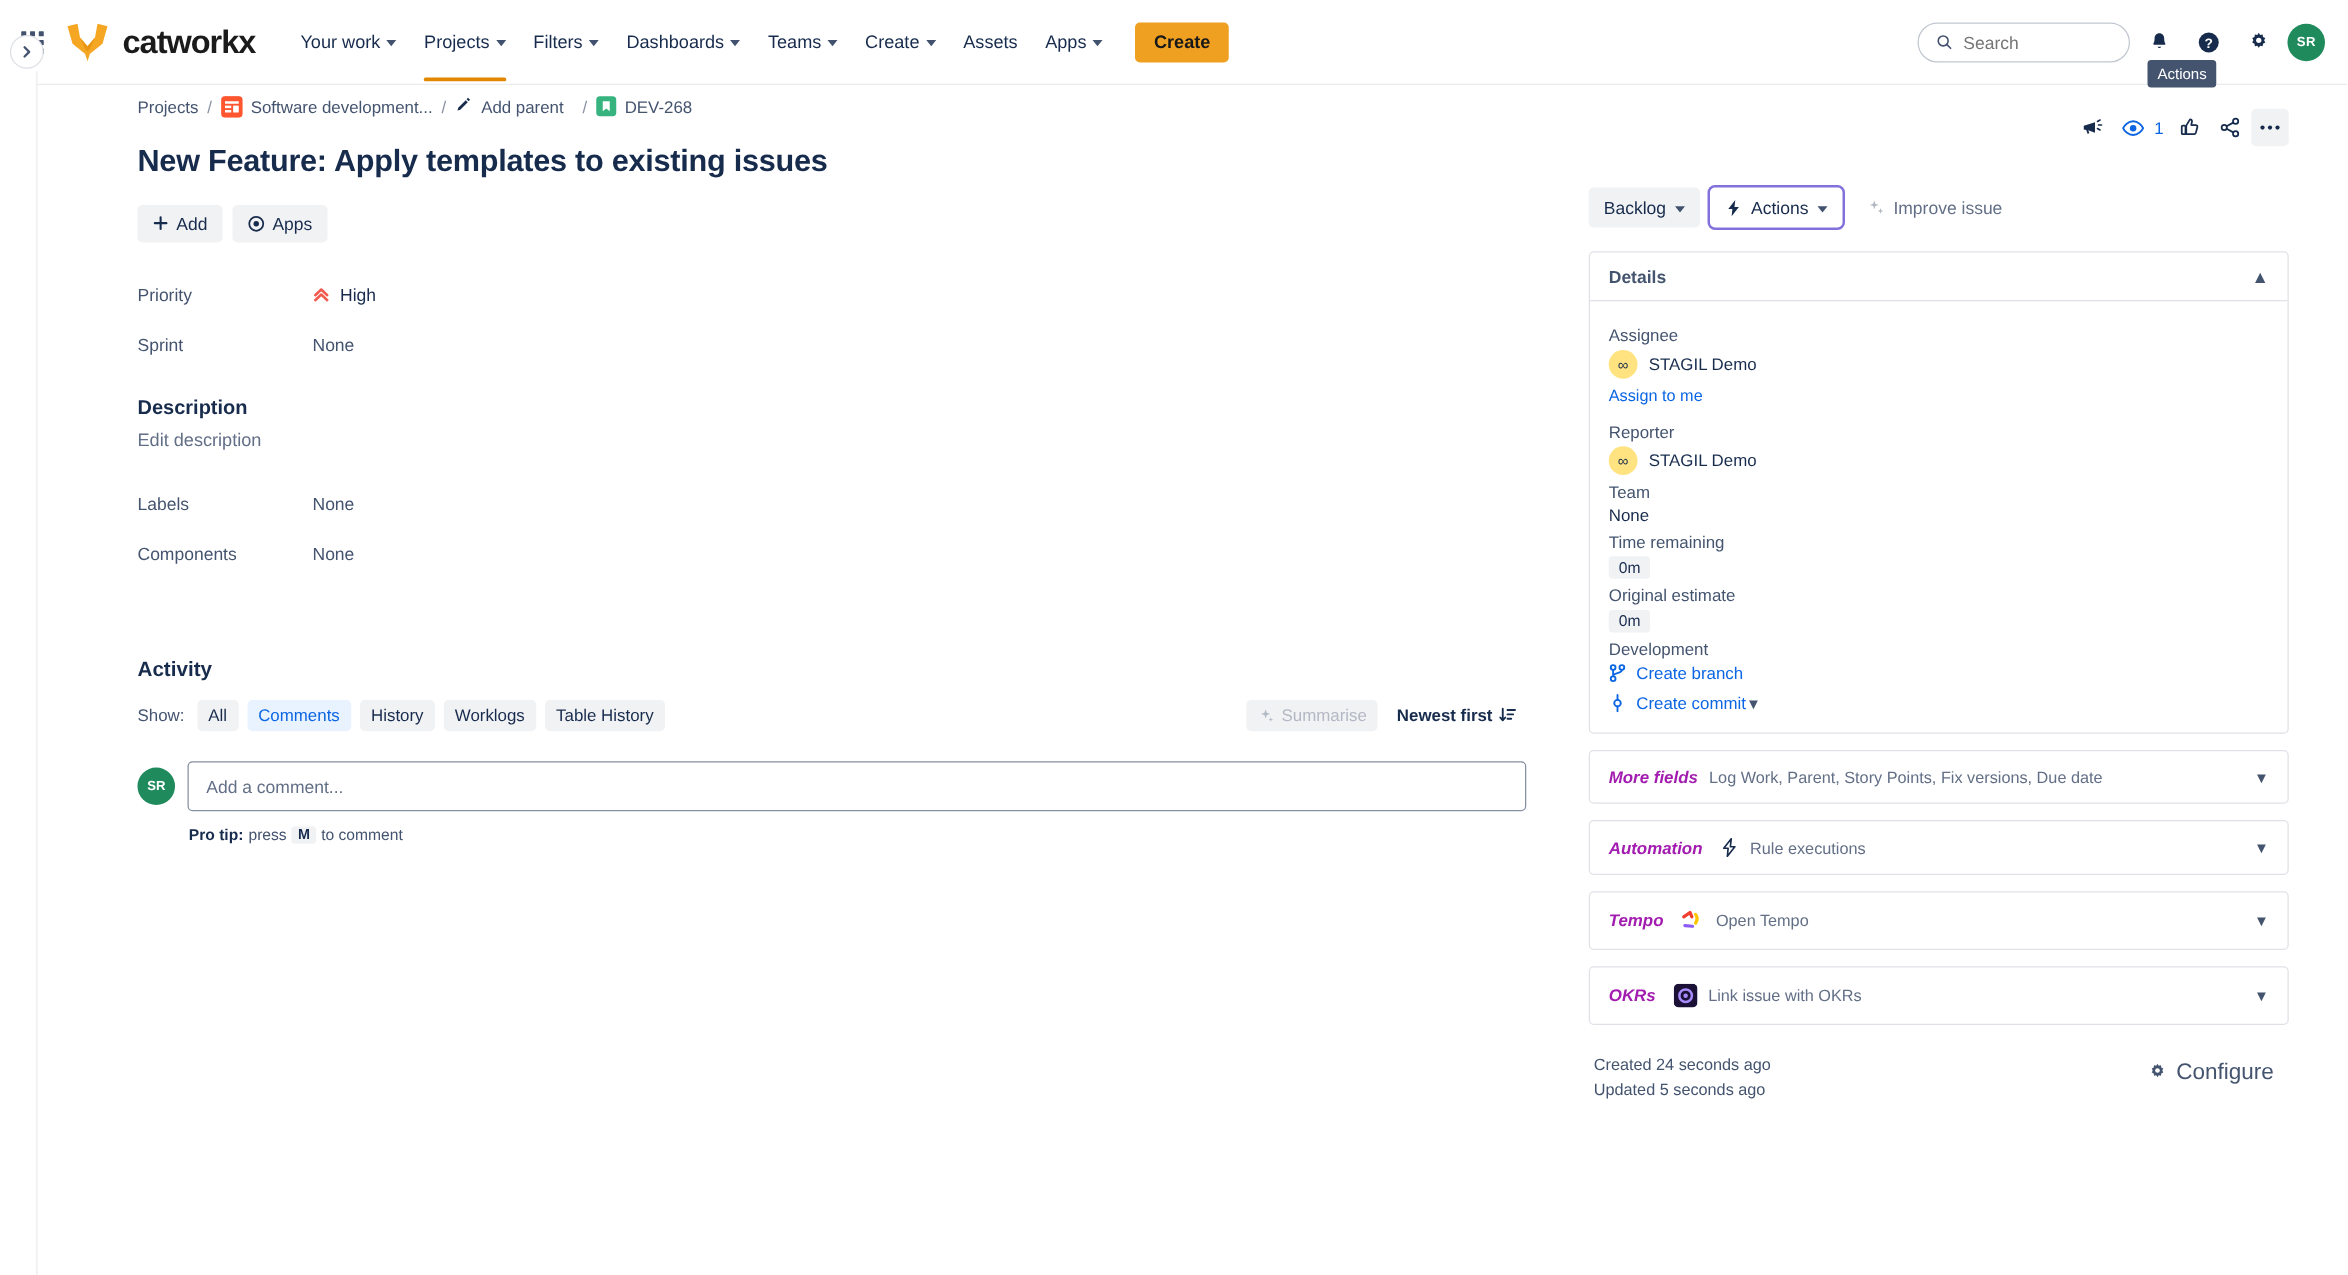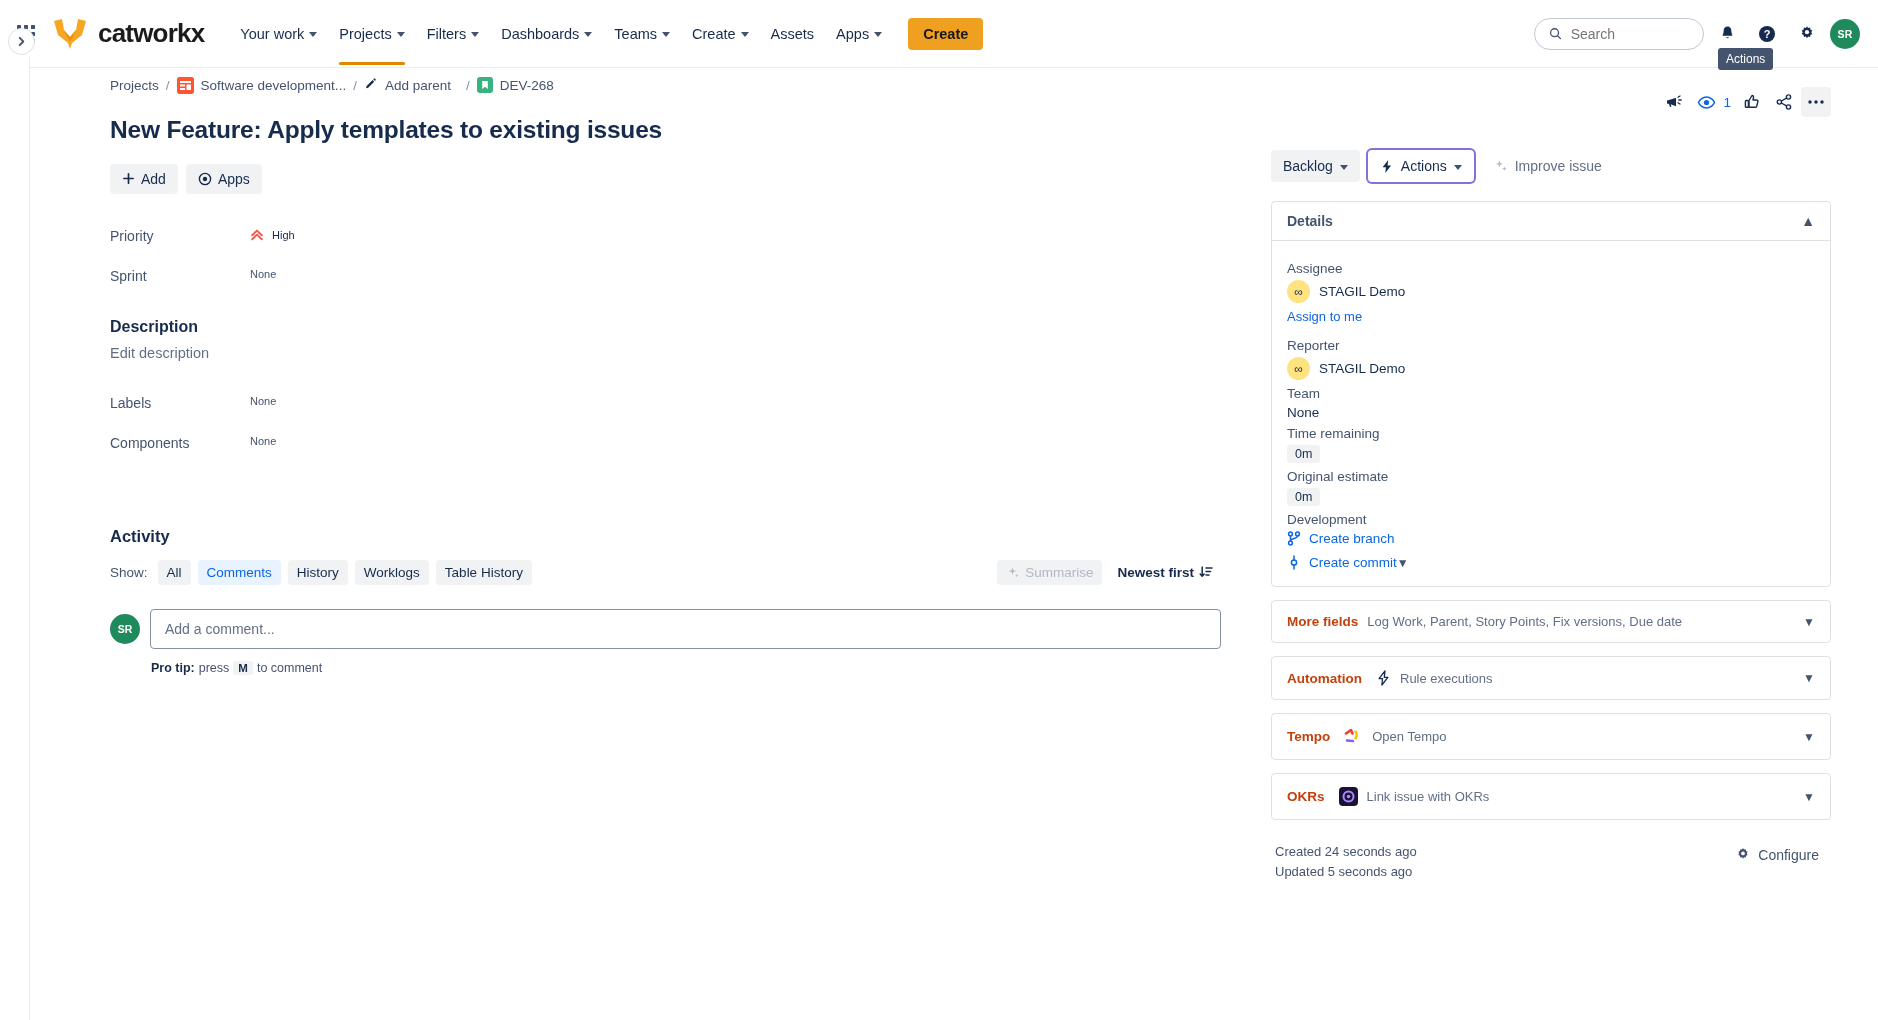--- a/index.html
+++ b/index.html
@@ -99,21 +99,21 @@
   .gbtn {
     display: inline-flex; align-items: center; gap: 6px; background: #F1F2F4;
     border: none; border-radius: 4px; padding: 7px 12px; font-size: 14px;
     color: #172B4D; cursor: pointer; font-family: inherit; font-weight: 500;
   }
 
   
   .fields { margin-top: 26px; }
   .frow { display: flex; align-items: flex-start; min-height: 40px; }
   .flabel { width: 140px; font-size: 14px; color: #44546F; padding-top: 8px; flex:none;}
-  .fval { font-size: 11px; color: #172B4D; padding-top: 8px; display: flex; align-items: center; gap: 8px; }
+  .fval { font-size: 14px; color: #172B4D; padding-top: 8px; display: flex; align-items: center; gap: 8px; }
   .fval.muted { color: #44546F; }
   .sec-h { font-size: 16px; font-weight: bold; color: #172B4D; }
   .edit-desc { font-size: 14.5px; color: #626F86; margin-top: 9px; cursor: text; }
 
   .activity-h { font-size: 16.5px; font-weight: bold; margin-top: 60px; color:#172B4D;}
   .show-row { display: flex; align-items: center; gap: 7px; margin-top: 14px; }
   .show-lbl { font-size: 13.5px; color: #44546F; margin-right: 3px; }
   .chip {
     font-size: 13.5px; padding: 5px 9px; border-radius: 4px; background: #F1F2F4;
     color: #172B4D; cursor: pointer; font-weight: 500;
@@ -153,27 +153,27 @@
   .dlabel { width: 153px; font-size: 13.5px; color: #44546F; padding-top: 6px; flex:none;}
   .dval { font-size: 13.5px; color: #172B4D; padding-top: 4px; }
   .user { display: flex; align-items: center; gap: 9px; }
   .uav { width: 23px; height: 23px; border-radius: 50%; background: #FFE380; display: flex;
          align-items: center; justify-content: center; font-size: 12px; color: #172B4D; }
   .link { color: #0C66E4; font-size: 13px; cursor: pointer; }
   .pill { background: #F1F2F4; border-radius: 3px; padding: 2px 8px; font-size: 12.5px; color: #172B4D; display:inline-block;}
   .dev-link { display: flex; align-items: center; gap: 8px; color: #0C66E4; font-size: 13.5px; font-weight: 500; cursor: pointer; margin-bottom: 9px;}
 
   .sect { display: flex; align-items: center; padding: 13px 15px; margin-top: 13px; }
-  .sect-t { font-size: 13.5px; font-weight: bold; color: #c2410c; }
+  .sect-t { font-size: 13.5px; font-weight: bold; color: #a21caf; font-style: italic; }
   .sect-s { font-size: 13px; color: #626F86; margin-left: 9px; }
   .sect .chev { margin-left: auto; }
 
   .foot { margin-top: 22px; display: flex; align-items: flex-start; padding: 0 4px; }
   .foot-t { font-size: 13px; color: #44546F; line-height: 1.5; }
-  .cfg { margin-left: auto; display: flex; align-items: center; gap: 7px; font-size: 14px;
+  .cfg { margin-left: auto; display: flex; align-items: center; gap: 7px; font-size: 18px;
          color: #44546F; cursor: pointer; padding: 5px 8px; border-radius: 4px;}
 </style>
 </head>
 <body>
 
 <div class="page">
 
   <div class="topnav">
     <div class="apps-grid">
       <i></i>

